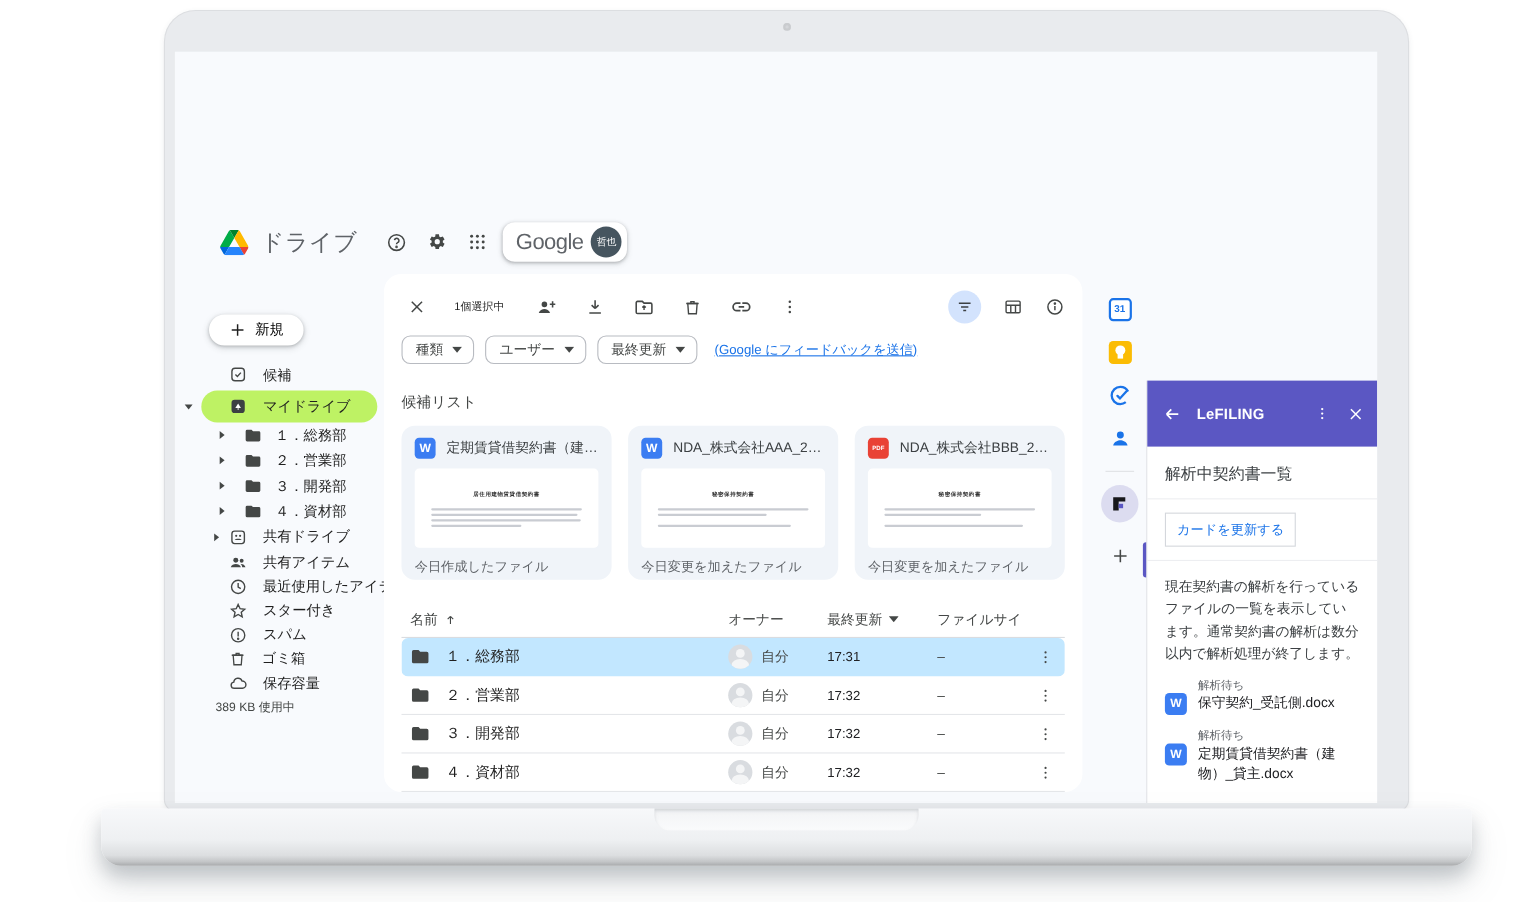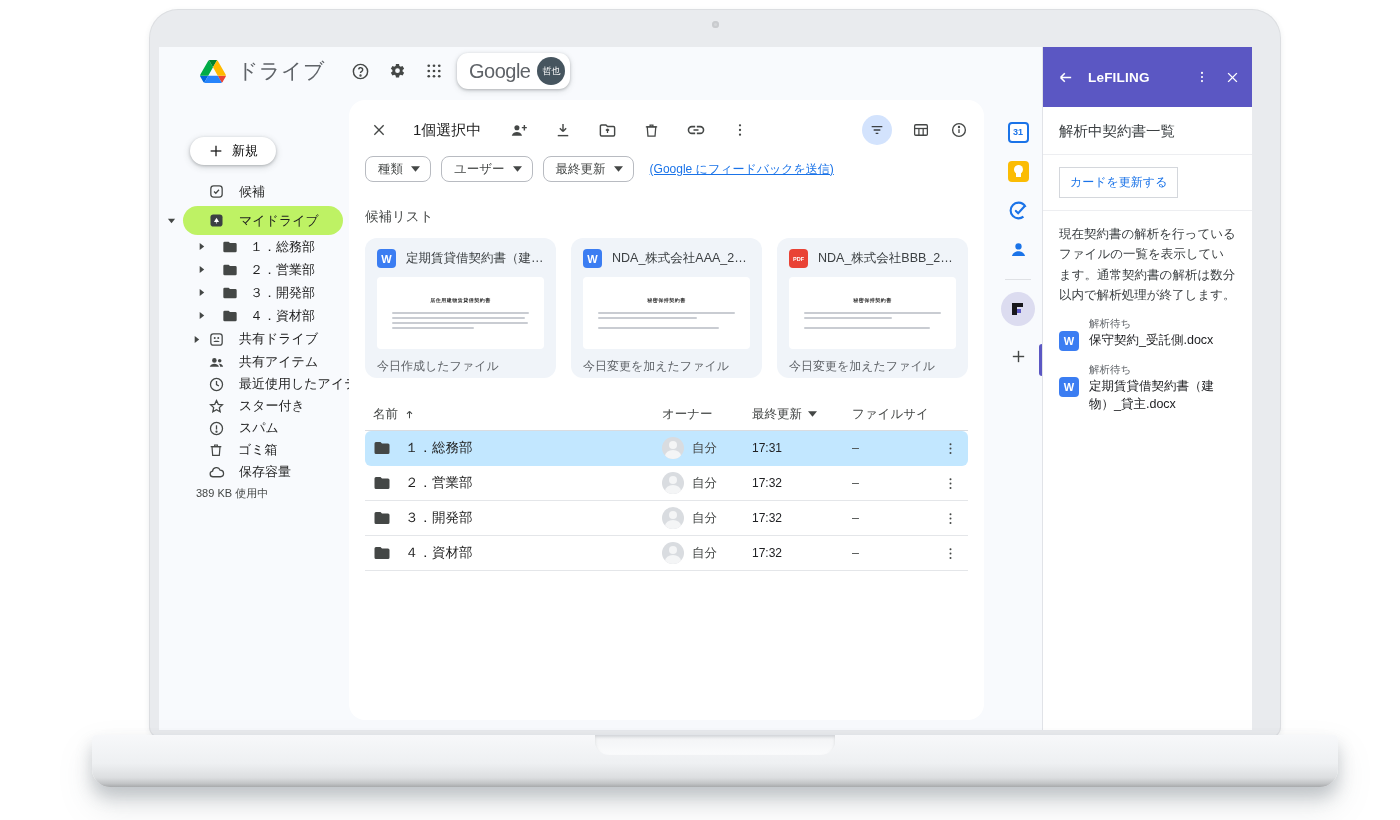--- a/index.html
+++ b/index.html
@@ -14,21 +14,21 @@
             background:#D4D6D9; box-shadow:inset 0 0 0 2px #C9CBCE; }
   .base { position:absolute; left:92px; top:735px; width:1246px; height:52px;
           background:linear-gradient(#F7F8FA, #EEF0F2 55%, #DCDEE0 82%, #C3C5C7 93%, #A8AAAC);
           border-radius:4px 4px 18px 18px;
           box-shadow:0 10px 16px rgba(100,110,120,.30), 0 18px 34px rgba(110,120,130,.18); }
   .notch { position:absolute; left:50%; top:0; transform:translateX(-50%);
            width:240px; height:20px; background:linear-gradient(#F2F3F5,#FAFBFC);
            border-radius:0 0 14px 14px; box-shadow:inset 0 2px 3px rgba(150,155,160,.35); }
 
   .screen { position:absolute; left:159px; top:47px; width:1093px; height:683px;
-            background:#F8FAFD; overflow:hidden; display:flex; }
+            background:#F8FAFD; overflow:hidden; display:flex;align-items:flex-end; }
 
   
   .drive-col { flex:1; display:flex; flex-direction:column; min-width:0; }
 
   .drive-header { height:48px; display:flex; align-items:center; padding-left:41px; flex:0 0 auto; }
   .brand { display:flex; align-items:center; gap:11px; }
   .brand-title { font-size:21px; color:#5F6368; letter-spacing:.5px; }
   .searchbar { margin-left:60px; width:448px; height:32px; background:#E9EEF8; border-radius:16px;
                display:flex; align-items:center; padding:0 12px; color:#5F6368; }
   .searchbar .ph { font-size:13.5px; color:#44474B; margin-left:10px; flex:1; }
@@ -61,21 +61,21 @@
              font-size:13px; color:#1F1F1F; }
   .s-item2 .lbl { margin-left:14px; white-space:nowrap; }
   .storage-note { margin:3px 0 0 37px; font-size:11px; color:#444746; }
   .ic { display:inline-flex; color:#444746; }
 
   
   .main { flex:1; min-width:0; background:#fff; border-radius:16px; margin:5px 10px 10px 0;
           padding:12px 16px 0 16px; display:flex; flex-direction:column; }
   .toolbar { height:36px; display:flex; align-items:center; color:#444746; }
   .tb-left { display:flex; align-items:center; gap:26px; padding-left:6px; }
-  .sel-count { font-size:15px; color:#1F1F1F; margin-right:2px; }
+  .sel-count { font-size:10px; color:#1F1F1F; margin-right:2px; }
   .tb-right { margin-left:auto; display:flex; align-items:center; gap:20px; }
   .filter-active { width:30px; height:30px; border-radius:50%; background:#D3E3FD;
                    display:flex; align-items:center; justify-content:center; color:#0B57D0; }
   .chips { display:flex; align-items:center; gap:10px; margin-top:8px; }
   .chip { height:26px; border:1px solid #B8BBC1; border-radius:8px; display:flex; align-items:center;
           gap:8px; padding:0 10px 0 12px; font-size:12.5px; color:#444746; background:#fff; }
   .feedback { font-size:12px; color:#1A73E8; margin-left:6px; }
   .feedback u { text-decoration:underline; }
   .sec-label { margin-top:26px; font-size:13.5px; color:#444746; }
 

